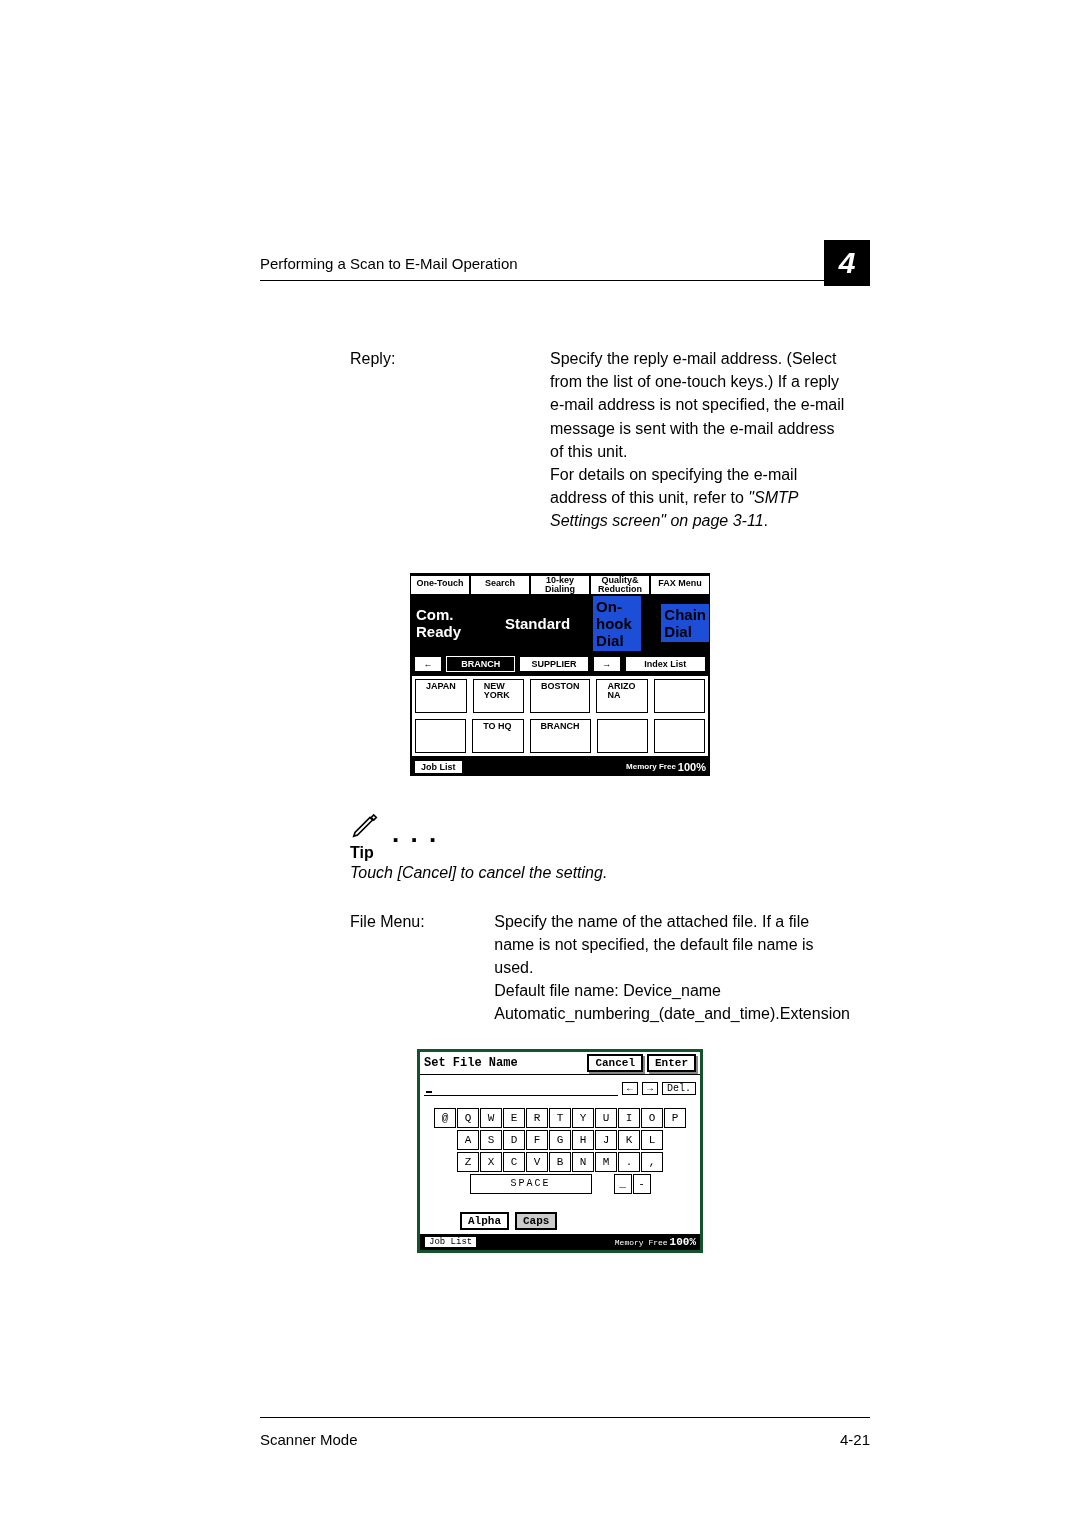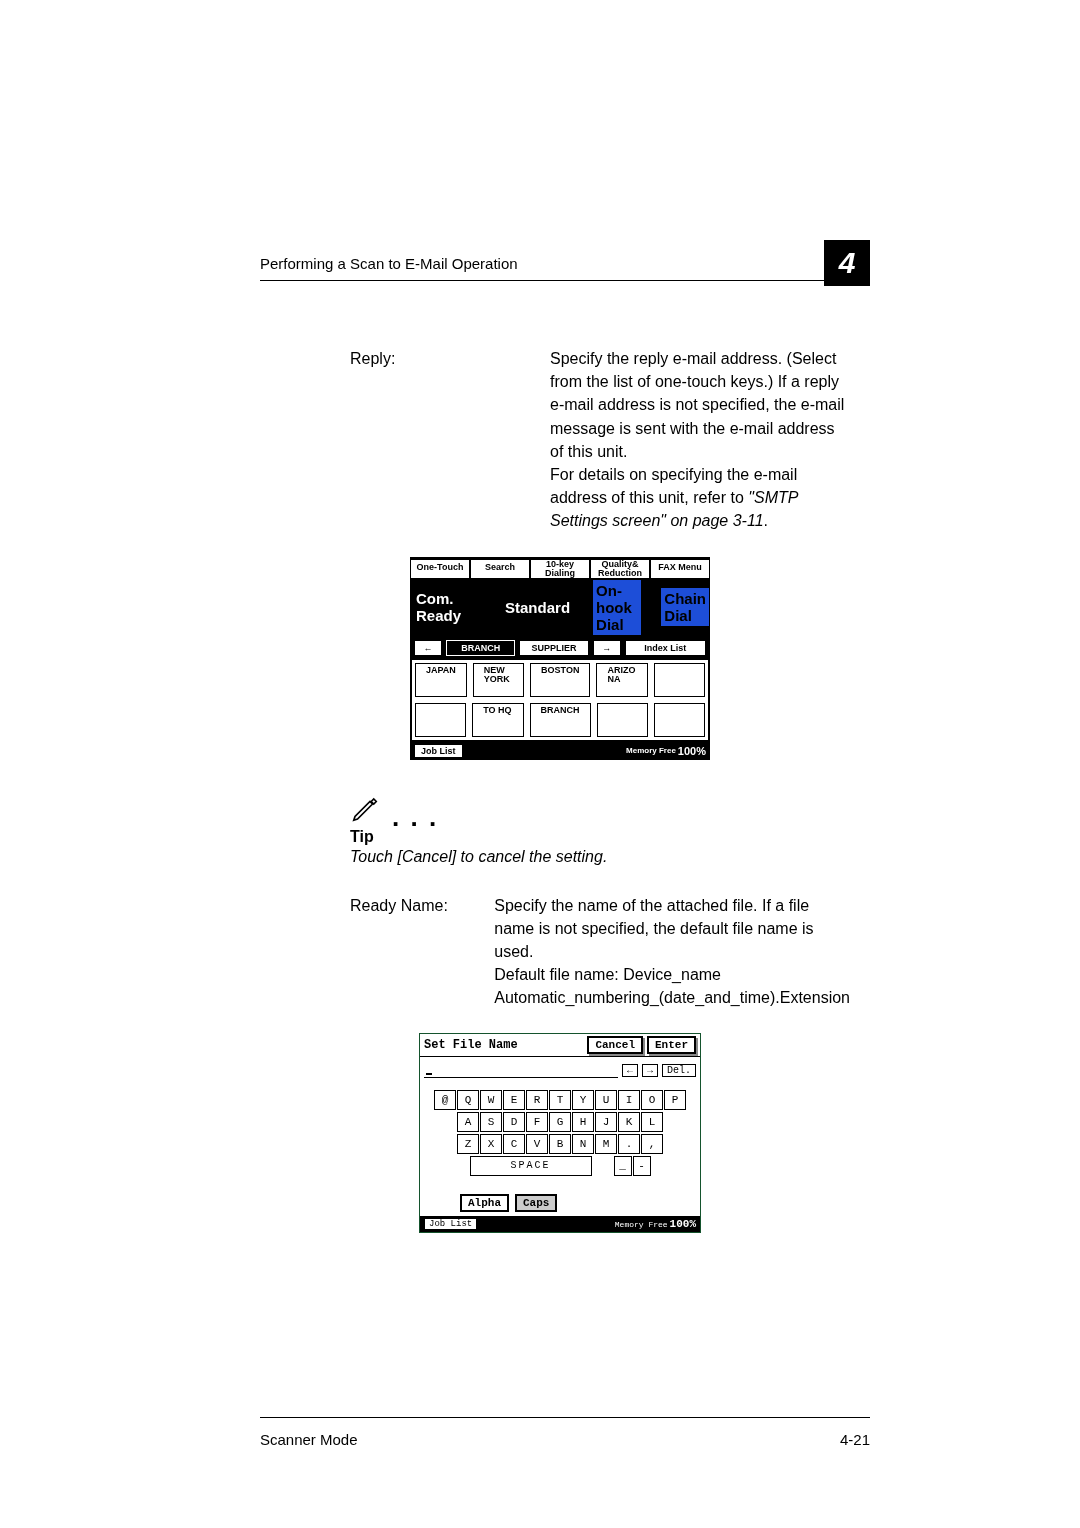--- a/index.html
+++ b/index.html
@@ -68,20 +68,21 @@
   .figure-wrap {
     display: flex;
     justify-content: center;
     margin: 24px 0 34px 0;
   }
   
   .panel1 {
     width: 300px;
     font-size: 11px;
     font-weight: bold;
+    margin-top: 16px;
   }
   .p1-tabs {
     display: flex;
     border-top: 2px solid #000;
   }
   .p1-tab {
     flex: 1;
     border: 1px solid #000;
     padding: 2px 1px;
     text-align: center;
@@ -165,21 +166,21 @@
   .pencil {
     width: 30px; height: 30px; position: relative;
   }
   .pencil svg { width: 30px; height: 30px; }
   .dots { font-size: 26px; font-weight: bold; letter-spacing: 2px; line-height: 14px; }
   .tip-label { font-weight: bold; font-size: 16px; margin-top: 4px; }
   .tip-text { font-style: italic; font-size: 16px; margin-top: 2px; }
   
   .panel2 {
     width: 280px;
-    border: 1px solid #14532d;
+    border: 3px solid #14532d;
     font-family: 'Courier New', monospace;
     font-size: 11px;
   }
   .p2-header {
     display: flex;
     align-items: center;
     border-bottom: 1px solid #000;
     padding: 2px 4px;
     gap: 4px;
   }
@@ -341,21 +342,21 @@
               <path d="M3 21l3-1 12-12-2-2L4 18l-1 3zm14-15l2 2 2-2-2-2-2 2z" fill="none" stroke="#000" stroke-width="1.3"></path>
             </svg>
         </span>
         <span class="dots">. . .</span>
       </div>
       <div class="tip-label">Tip</div>
       <div class="tip-text">Touch [Cancel] to cancel the setting.</div>
     </div>
 
     <div class="def-row">
-      <div class="def-term">Ready Name:</div>
+      <div class="def-term">File Menu:</div>
       <div class="def-body">
         <span>Specify the name of the attached file. If a file name is not specified, the default file name is used.</span><br>
         <span>Default file name: Device_name Automatic_numbering_(date_and_time).Extension</span>
       </div>
     </div>
 
     <div class="figure-wrap">
       <div class="panel2">
         <div class="p2-header">
           <div class="title">Set File Name</div>

